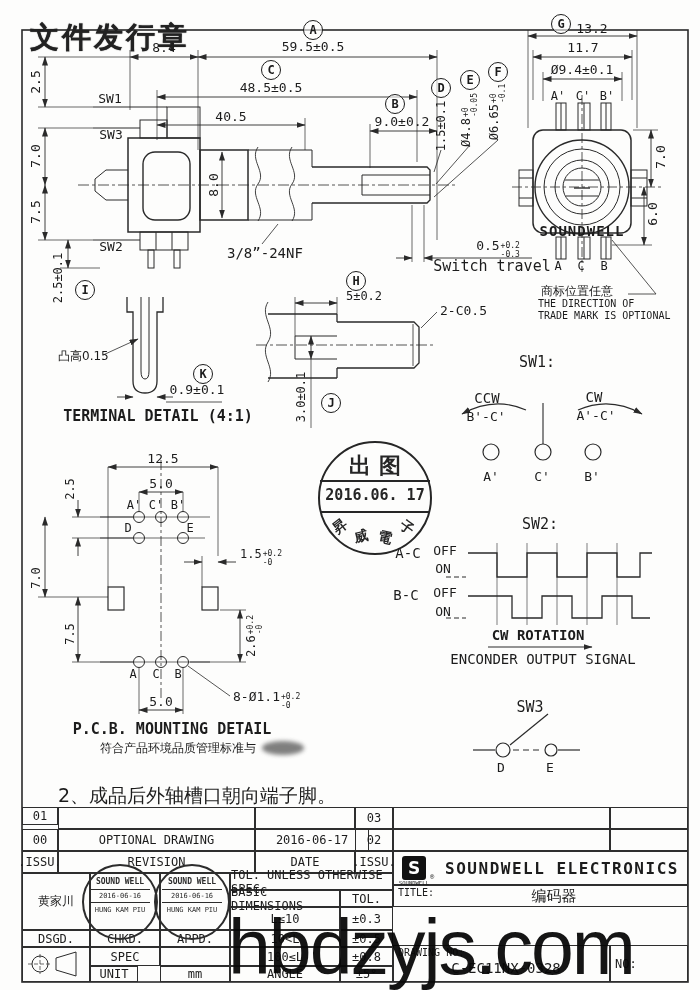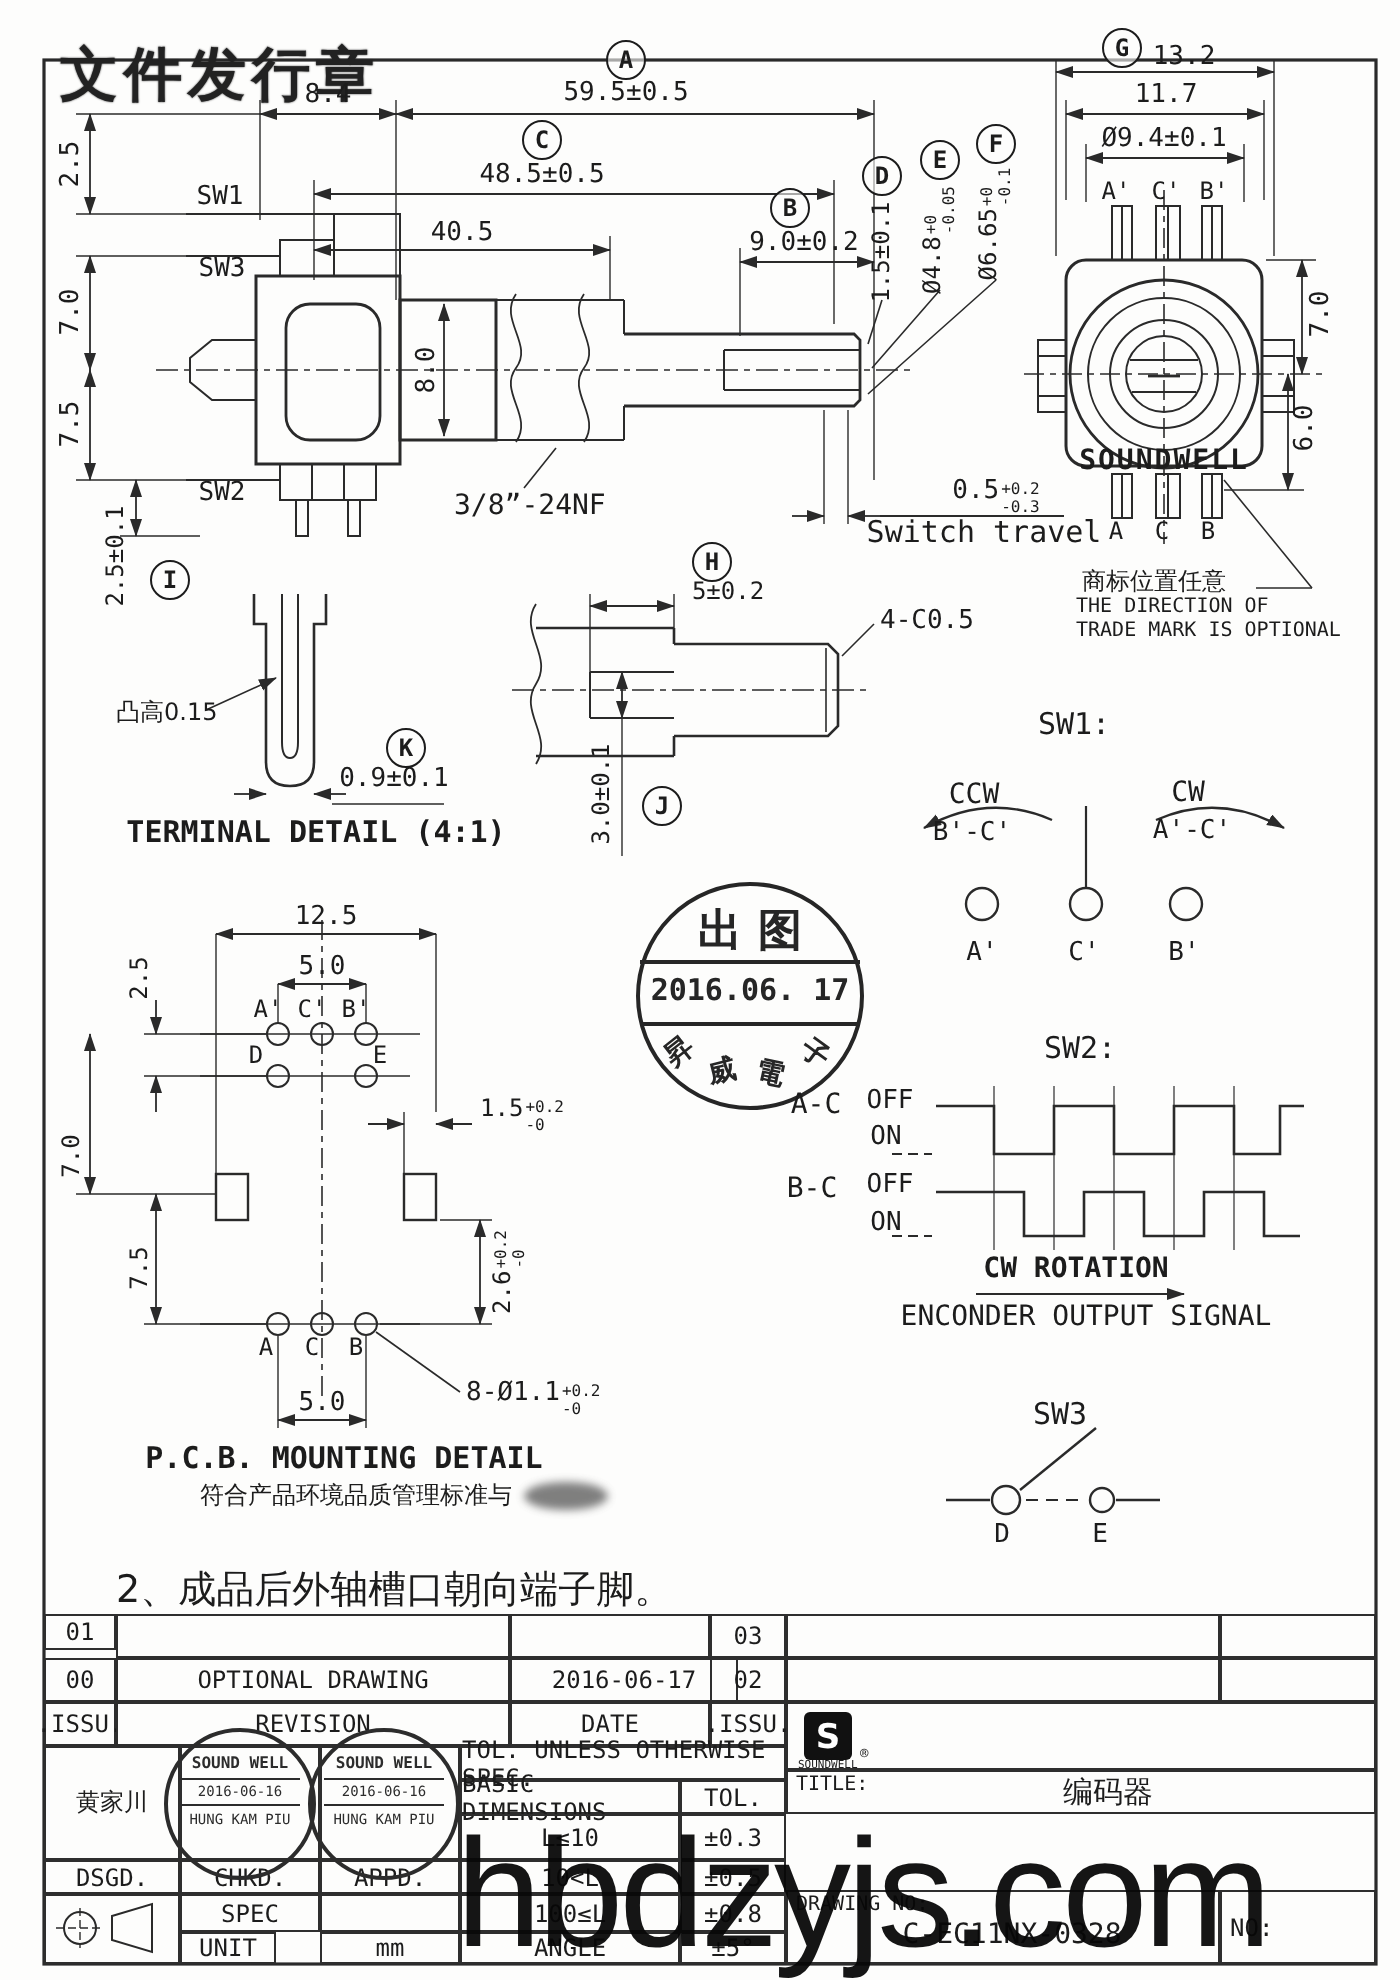--- a/index.html
+++ b/index.html
@@ -320,21 +320,21 @@
 <div class="lb f10" style="left:538px;top:299px">THE DIRECTION OF</div>
 <div class="lb f10" style="left:538px;top:311px">TRADE MARK IS OPTIONAL</div>
 
 <div class="lb cjk f12" style="left:58px;top:350px">凸高0.15</div>
 <div class="co" style="left:203px;top:374px">K</div>
 <div class="lb c" style="left:197px;top:390px">0.9±0.1</div>
 <div class="lb c f15" style="left:158px;top:417px;font-weight:bold">TERMINAL DETAIL (4:1)</div>
 
 <div class="co" style="left:356px;top:281px">H</div>
 <div class="lb c f12" style="left:364px;top:296px">5±0.2</div>
-<div class="lb f13" style="left:440px;top:304px">4-C0.5</div>
+<div class="lb f13" style="left:440px;top:304px">2-C0.5</div>
 <div class="lb v f12" style="left:301px;top:397px">3.0±0.1</div>
 <div class="co" style="left:331px;top:403px">J</div>
 
 <div class="rstamp">
   <div style="position:absolute;left:0;right:0;top:37px;border-top:2px solid #262626"></div>
   <div style="position:absolute;left:0;right:0;top:68px;border-top:2px solid #262626"></div>
   <div class="lb c cjk" style="left:55px;top:23px;font-size:22px;font-weight:bold;letter-spacing:8px;padding-left:8px">出图</div>
   <div class="lb c" style="left:55px;top:53px;font-size:15px;font-weight:bold">2016.06. 17</div>
   <div class="lb cjk f14" style="left:13px;top:76px;transform:rotate(-38deg);font-weight:bold">昇</div>
   <div class="lb cjk f14" style="left:34px;top:86px;transform:rotate(-14deg);font-weight:bold">威</div>
@@ -414,20 +414,21 @@
 <div class="cell" style="left:255px;top:851px;width:100px;height:22px">DATE</div>
 <div class="cell f10" style="left:355px;top:851px;width:38px;height:22px">.ISSU.</div>
 
 <div class="cell" style="left:393px;top:851px;width:295px;height:34px">
   <svg width="26" height="26" viewBox="0 0 26 26" style="position:absolute;left:7px;top:3px">
     <rect x="1" y="1" width="24" height="24" rx="3" fill="#111"></rect>
     <text x="13" y="19" text-anchor="middle" font-size="17" font-weight="bold" fill="#fff" font-family="DejaVu Sans, sans-serif">S</text>
   </svg>
   <span class="lb" style="left:5px;top:29px;font-size:5.5px;transform:none">SOUNDWELL</span>
   <span class="lb" style="left:36px;top:22px;font-size:7px;transform:none">®</span>
+  <span class="lb c f16" style="left:168px;top:17px;font-weight:bold;letter-spacing:1.5px">SOUNDWELL ELECTRONICS</span>
 </div>
 
 <div class="cell cjk f16" style="left:22px;top:873px;width:68px;height:57px">黄家川</div>
 <div class="cell" style="left:90px;top:873px;width:70px;height:57px"></div>
 <div class="cell" style="left:160px;top:873px;width:70px;height:57px"></div>
 <div class="stampc" style="left:82px;top:864px;width:72px;height:72px;z-index:5">
   <div style="font-size:8px;font-weight:bold;margin-top:11px">SOUND WELL</div>
   <div style="font-size:7px;border-top:1px solid #2c2c2c;border-bottom:1px solid #2c2c2c;margin:3px 6px;padding:2px 0">2016-06-16</div>
   <div style="font-size:7px">HUNG KAM PIU</div>
 </div>

